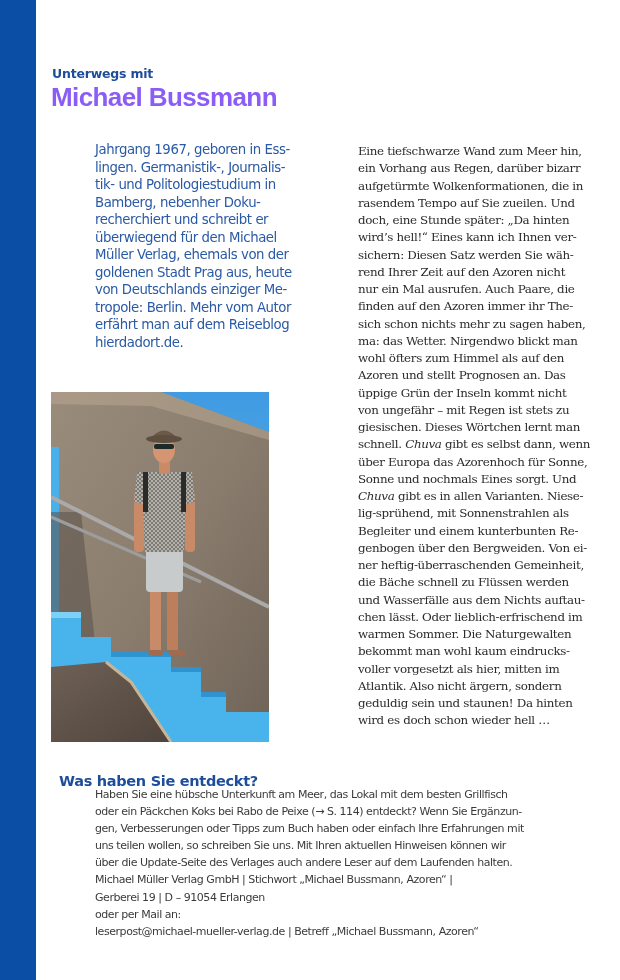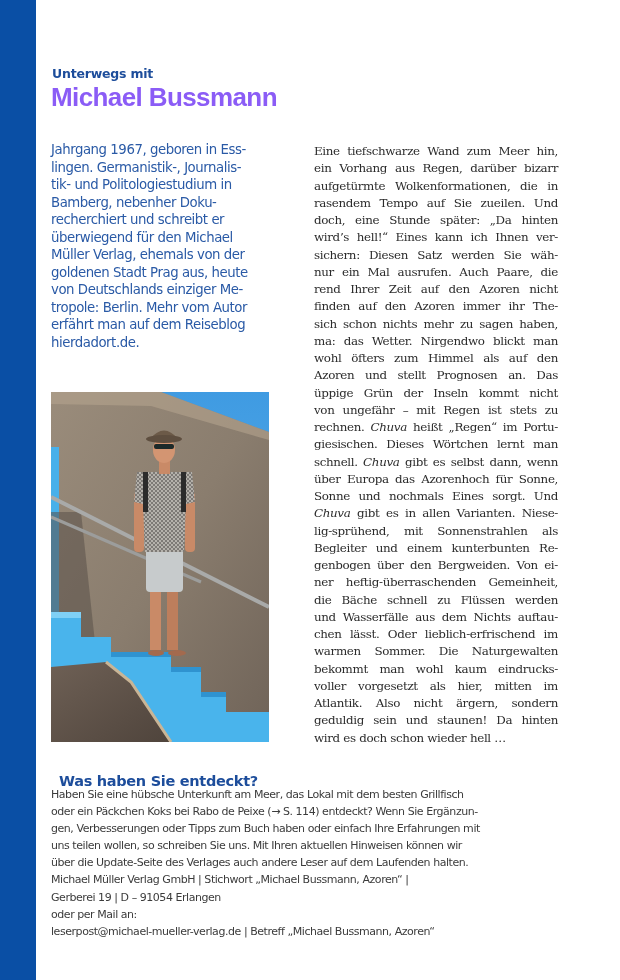--- a/index.html
+++ b/index.html
@@ -51,20 +51,21 @@
       width: 232px;
       font-family: "DejaVu Sans", sans-serif;
       font-size: 13.3px;
       line-height: 17.5px;
       color: #2a5aa6;
       letter-spacing: -0.45px;
     }
     .bio .line, .story .line, .contact .line {
       display: block;
       white-space: nowrap;
+      margin-left: 44px;
     }
     .photo {
       position: absolute;
       left: 51px;
       top: 392px;
       width: 218px;
       height: 350px;
       overflow: hidden;
       background: #8e8274;
     }
@@ -201,30 +202,29 @@
 </div>
 
 <div class="story">
   <span class="line j">Eine tiefschwarze Wand zum Meer hin,</span>
   <span class="line j">ein Vorhang aus Regen, darüber bizarr</span>
   <span class="line j">aufgetürmte Wolkenformationen, die in</span>
   <span class="line j">rasendem Tempo auf Sie zueilen. Und</span>
   <span class="line j">doch, eine Stunde später: „Da hinten</span>
   <span class="line j">wird’s hell!“ Eines kann ich Ihnen ver-</span>
   <span class="line j">sichern: Diesen Satz werden Sie wäh-</span>
+  <span class="line j">rend Ihrer Zeit auf den Azoren nicht</span>
   <span class="line j">nur ein Mal ausrufen. Auch Paare, die</span>
-  <span class="line j">rend Ihrer Zeit auf den Azoren nicht</span>
   <span class="line j">finden auf den Azoren immer ihr The-</span>
   <span class="line j">sich schon nichts mehr zu sagen haben,</span>
   <span class="line j">ma: das Wetter. Nirgendwo blickt man</span>
   <span class="line j">wohl öfters zum Himmel als auf den</span>
   <span class="line j">Azoren und stellt Prognosen an. Das</span>
   <span class="line j">üppige Grün der Inseln kommt nicht</span>
   <span class="line j">von ungefähr – mit Regen ist stets zu</span>
-  <span class="line j"><span>rechnen. </span><em>Chuva</em><span> heißt „Regen“ im Portu-</span></span>
   <span class="line j">giesischen. Dieses Wörtchen lernt man</span>
   <span class="line j"><span>schnell. </span><em>Chuva</em><span> gibt es selbst dann, wenn</span></span>
   <span class="line j">über Europa das Azorenhoch für Sonne,</span>
   <span class="line j">Sonne und nochmals Eines sorgt. Und</span>
   <span class="line j"><span></span><em>Chuva</em><span> gibt es in allen Varianten. Niese-</span></span>
   <span class="line j">lig-sprühend, mit Sonnenstrahlen als</span>
   <span class="line j">Begleiter und einem kunterbunten Re-</span>
   <span class="line j">genbogen über den Bergweiden. Von ei-</span>
   <span class="line j">ner heftig-überraschenden Gemeinheit,</span>
   <span class="line j">die Bäche schnell zu Flüssen werden</span>

